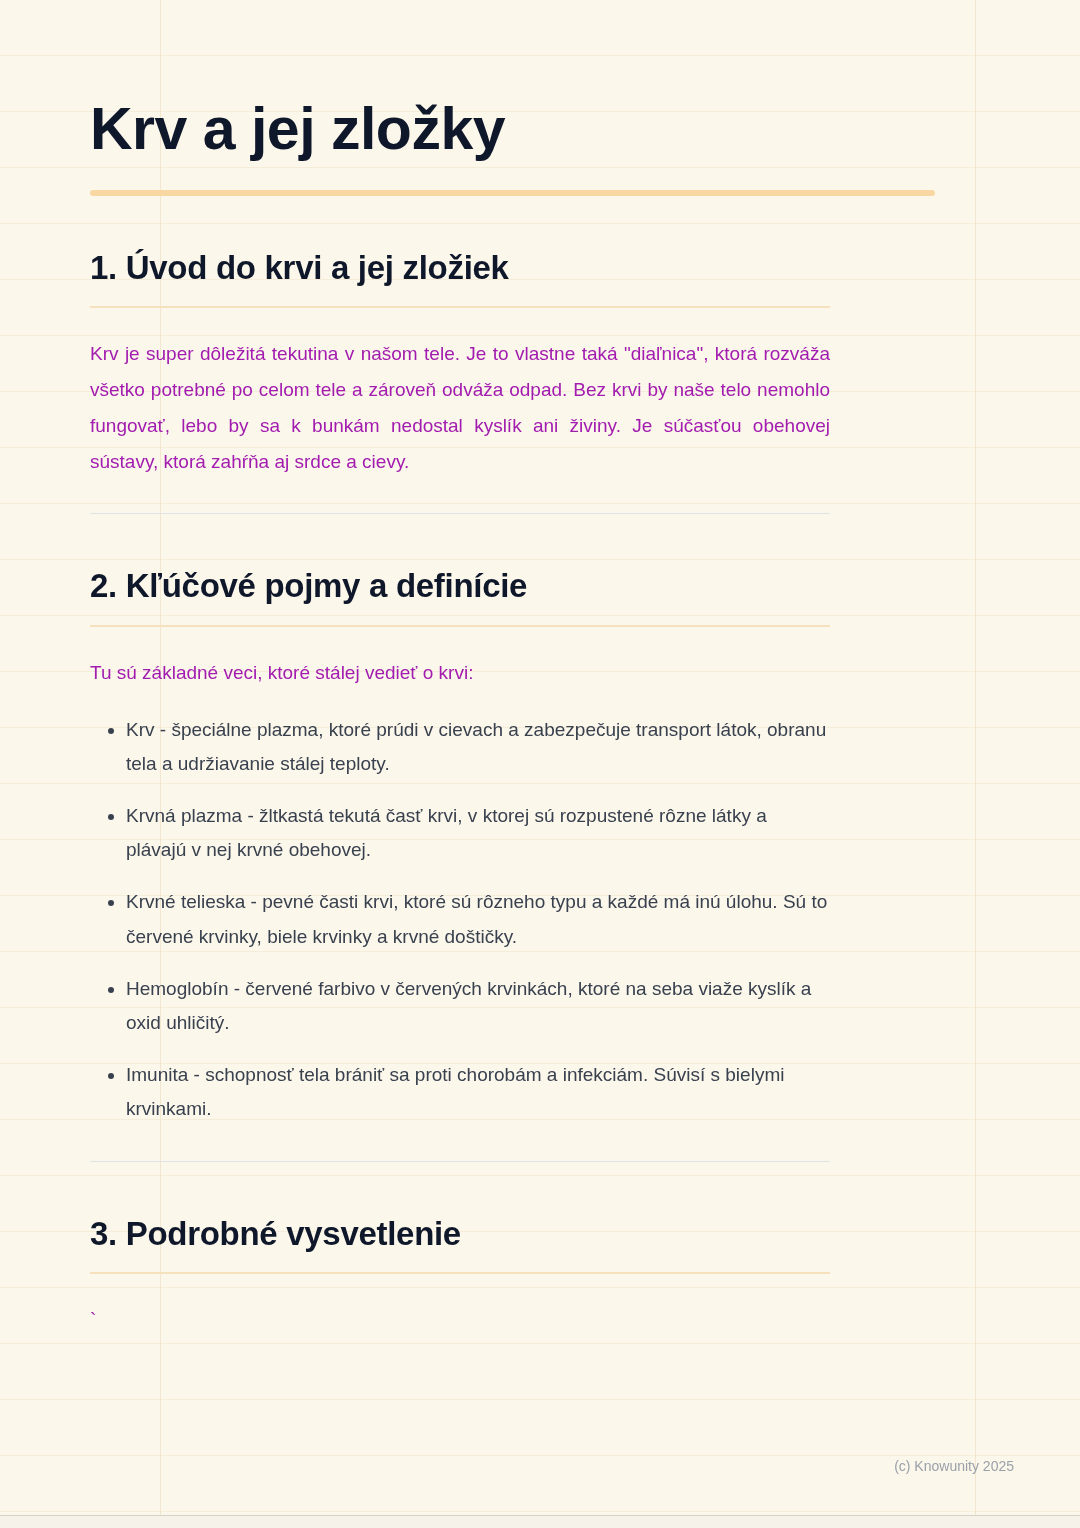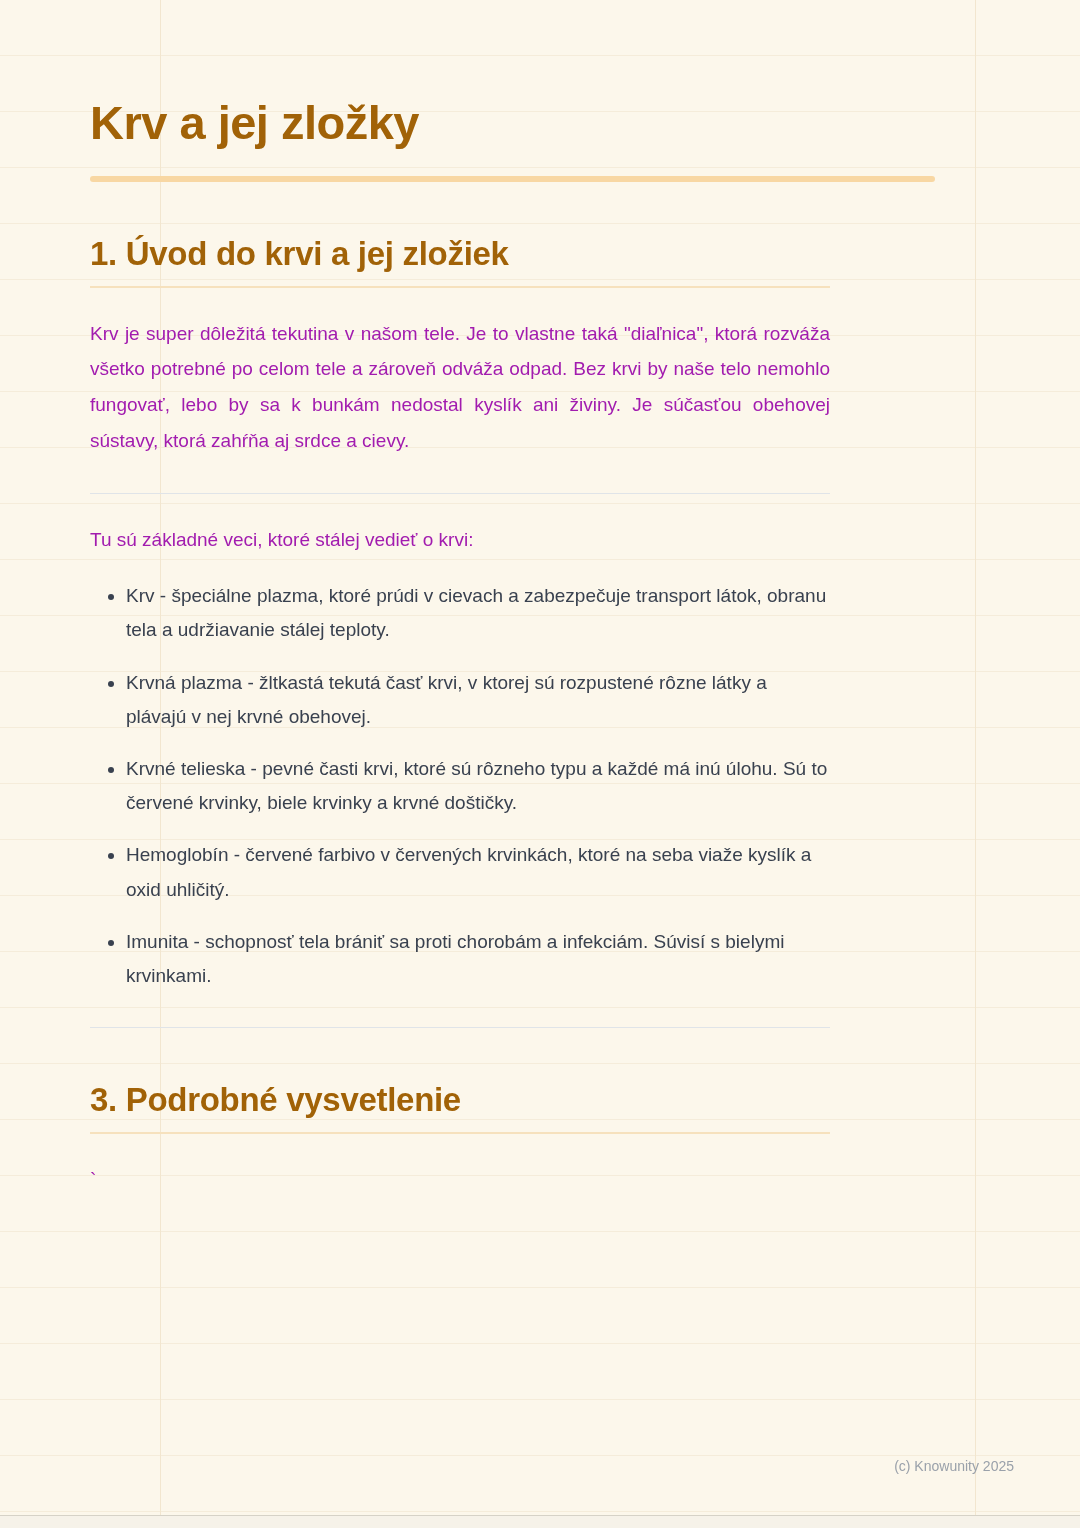--- a/index.html
+++ b/index.html
@@ -44,44 +44,44 @@
 
   .content {
     position: absolute;
     left: 90px;
     top: 0;
     width: 845px;
   }
 
   h1.title {
     margin: 96px 0 0 0;
-    font-size: 47px;
+    font-size: 59px;
     line-height: 1.15;
     font-weight: bold;
     letter-spacing: -0.5px;
-    color: #a16207;
+    color: #0f172a;
   }
   .title-rule {
     margin-top: 26px;
     width: 845px;
     height: 6px;
     border-radius: 3px;
     background: #f8d7a3;
   }
 
   h2.section-heading {
     margin: 0;
     margin-top: 52px;
     width: 740px;
     font-size: 33px;
     line-height: 1.2;
     font-weight: bold;
     letter-spacing: -0.3px;
-    color: #a16207;
-    padding-bottom: 12px;
+    color: #0f172a;
+    padding-bottom: 19px;
     border-bottom: 2px solid #f6e1bd;
   }
 
   p.body {
     margin: 0;
     margin-top: 28px;
     width: 740px;
     font-size: 19px;
     line-height: 1.88;
     color: #a21caf;
@@ -134,20 +134,21 @@
 <div class="content">
 
   <h1 class="title">Krv a jej zložky</h1>
   <div class="title-rule"></div>
 
   <h2 class="section-heading">1. Úvod do krvi a jej zložiek</h2>
   <p class="body just">Krv je super dôležitá tekutina v našom tele. Je to vlastne taká "diaľnica", ktorá rozváža všetko potrebné po celom tele a zároveň odváža odpad. Bez krvi by naše telo nemohlo fungovať, lebo by sa k bunkám nedostal kyslík ani živiny. Je súčasťou obehovej sústavy, ktorá zahŕňa aj srdce a cievy.</p>
 
   <div class="divider"></div>
 
+  <h2 class="section-heading">2. Kľúčové pojmy a definície</h2>
   <p class="body">Tu sú základné veci, ktoré stálej vedieť o krvi:</p>
 
   <ul class="terms">
     <li><span class="term">Krv</span><span> - špeciálne plazma, ktoré prúdi v cievach a zabezpečuje transport látok, obranu tela a udržiavanie stálej teploty.</span></li>
     <li><span class="term">Krvná plazma</span><span> - žltkastá tekutá časť krvi, v ktorej sú rozpustené rôzne látky a plávajú v nej krvné obehovej.</span></li>
     <li><span class="term">Krvné telieska</span><span> - pevné časti krvi, ktoré sú rôzneho typu a každé má inú úlohu. Sú to červené krvinky, biele krvinky a krvné doštičky.</span></li>
     <li><span class="term">Hemoglobín</span><span> - červené farbivo v červených krvinkách, ktoré na seba viaže kyslík a oxid uhličitý.</span></li>
     <li><span class="term">Imunita</span><span> - schopnosť tela brániť sa proti chorobám a infekciám. Súvisí s bielymi krvinkami.</span></li>
   </ul>
 

